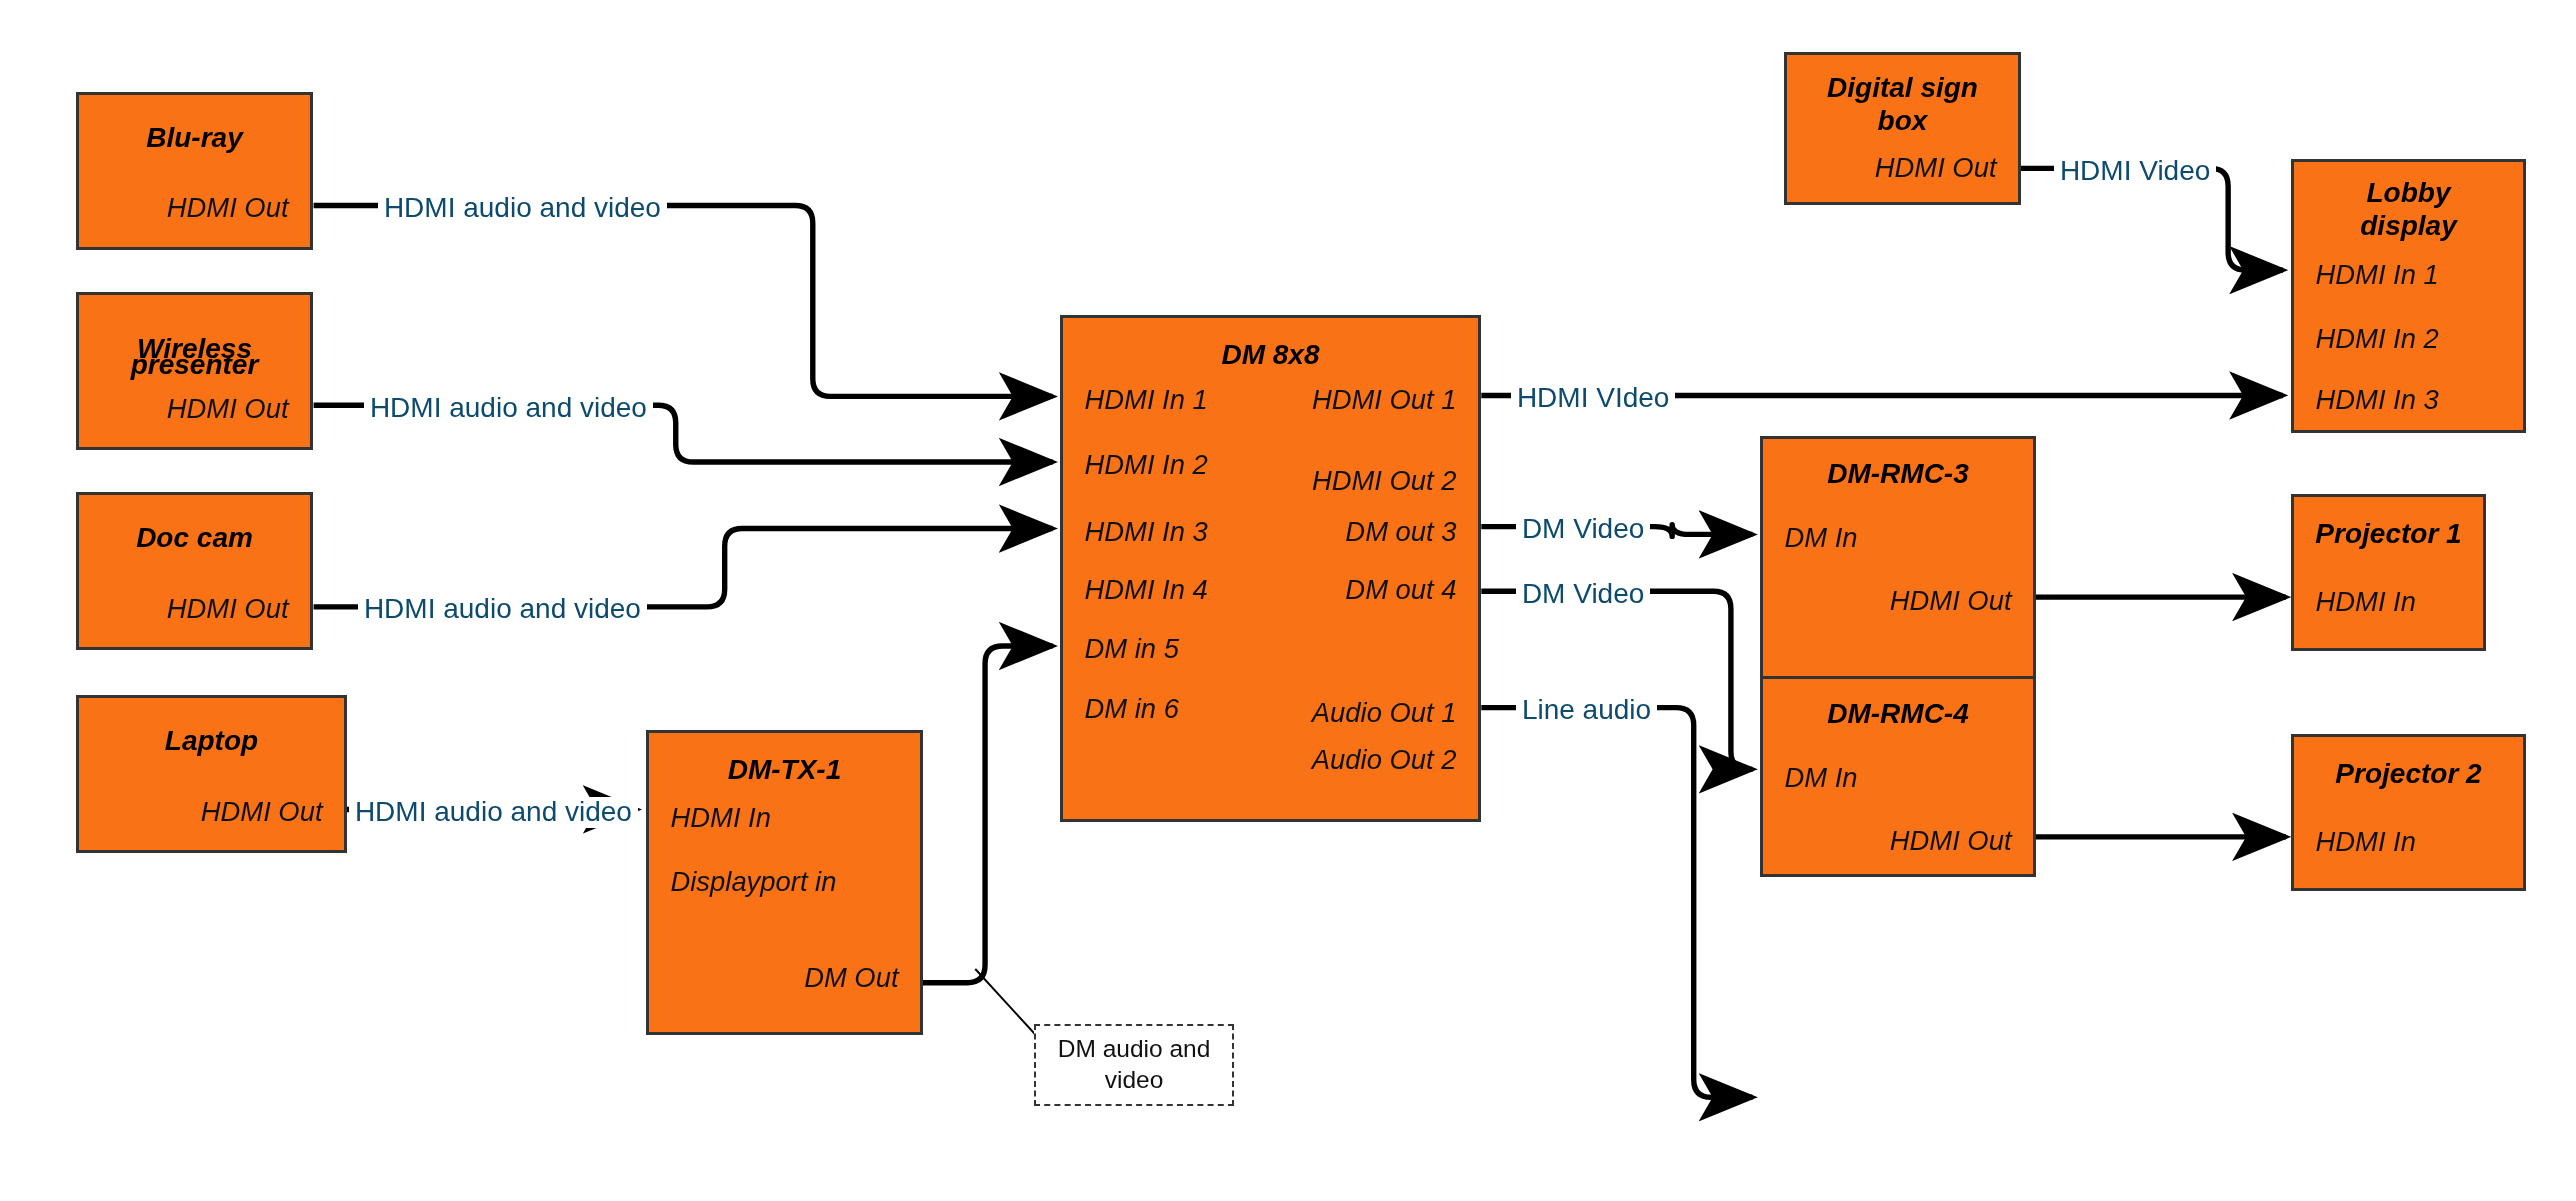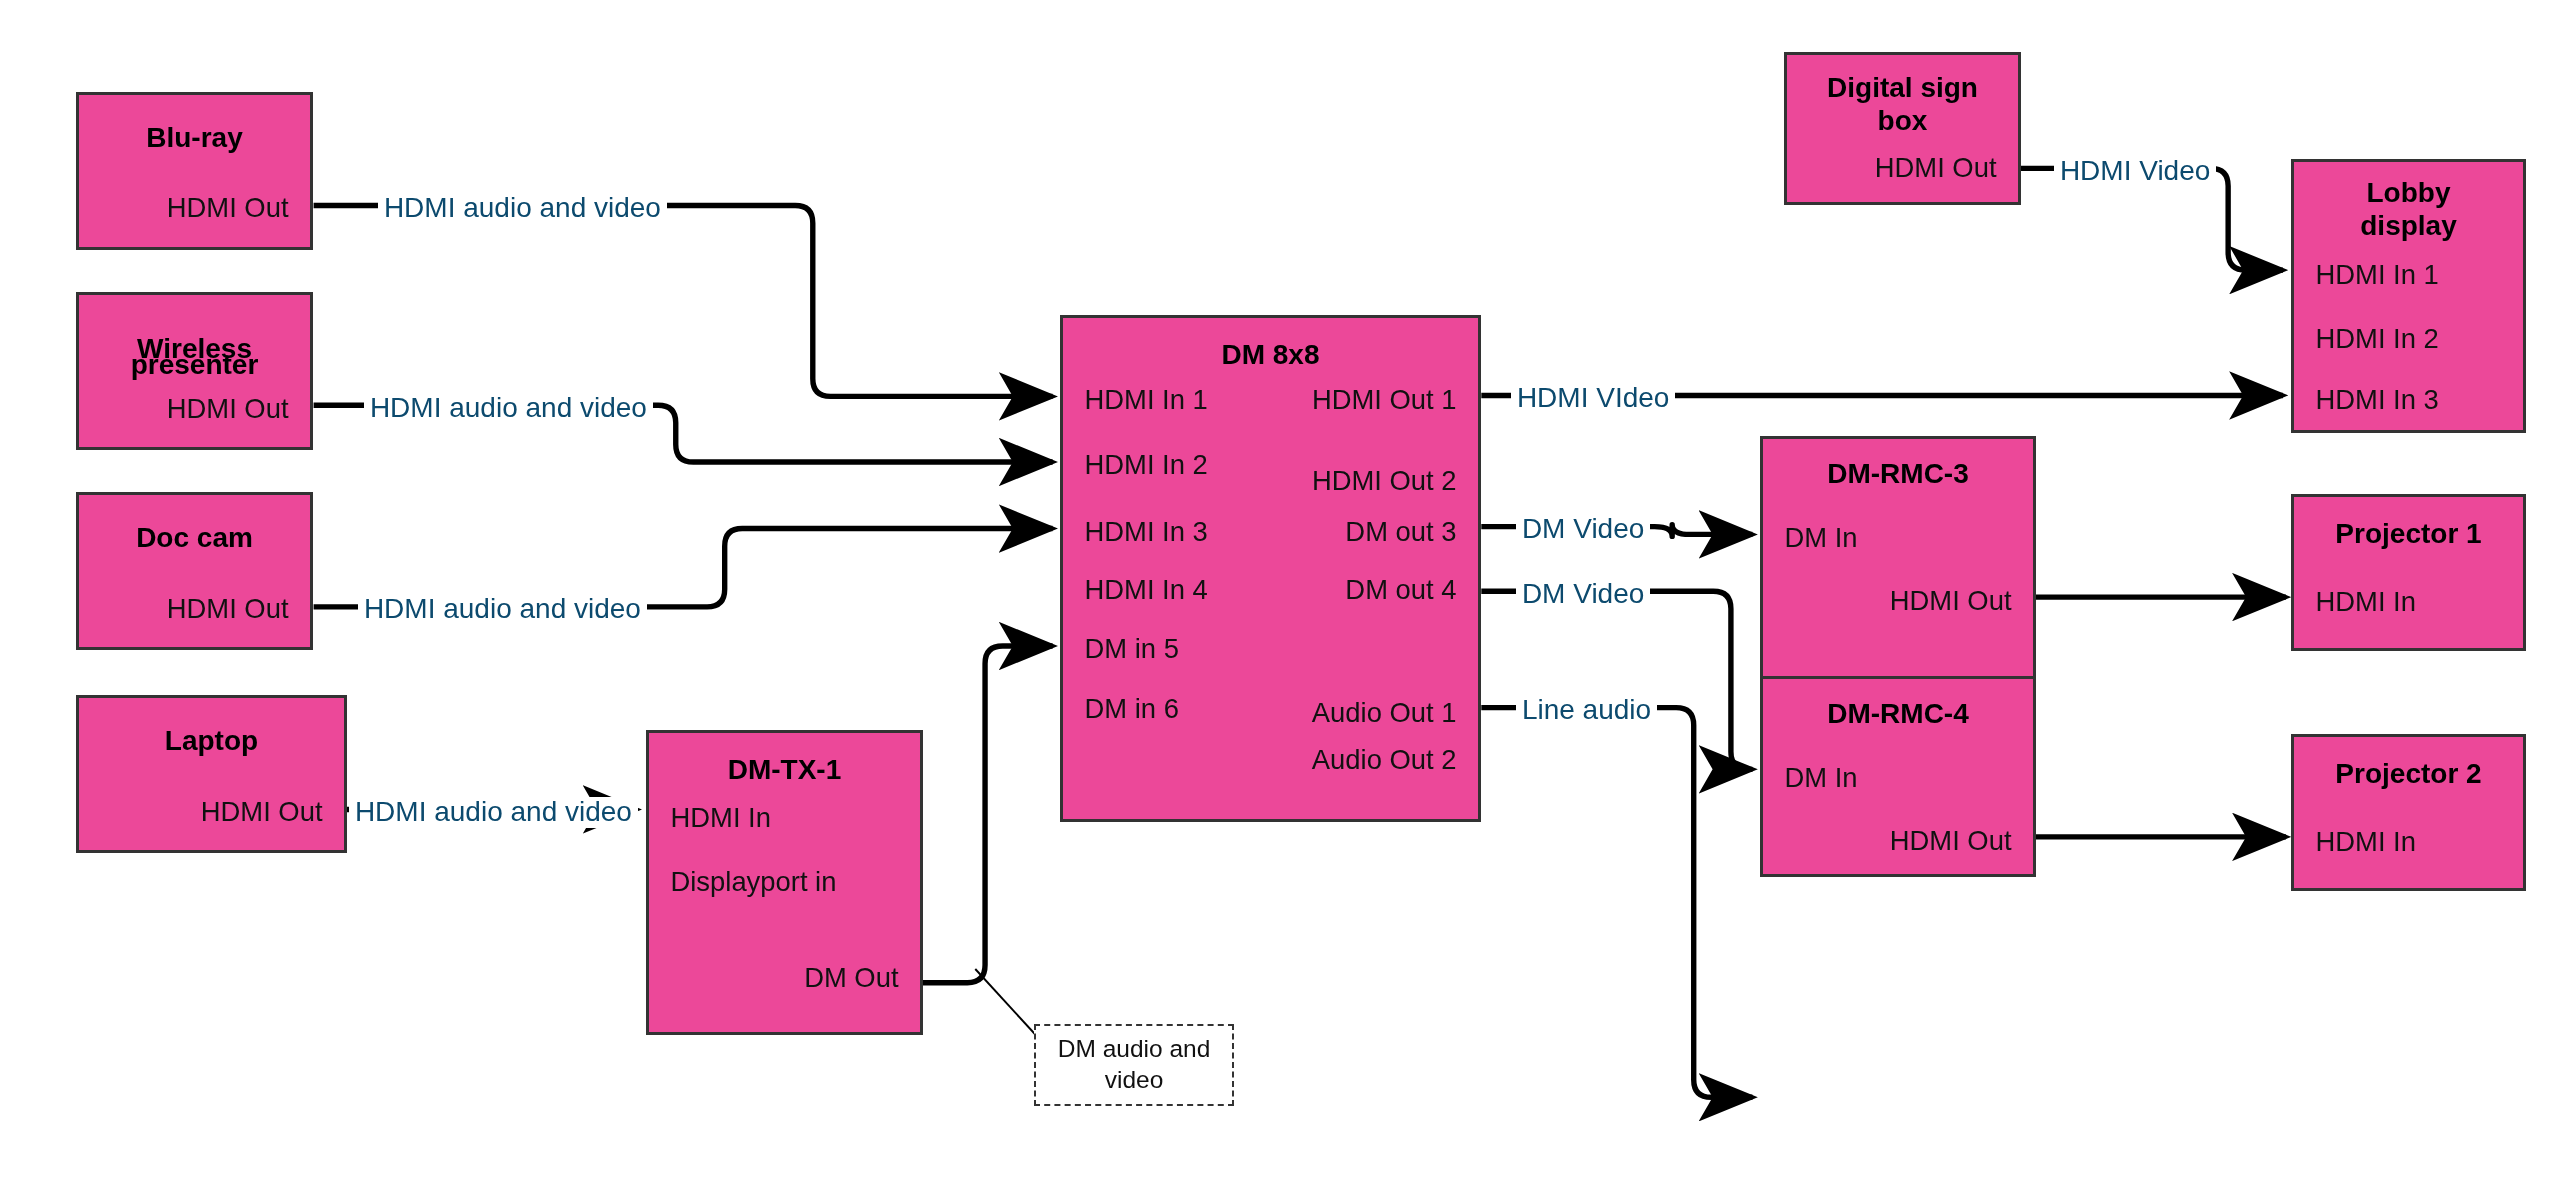--- a/index.html
+++ b/index.html
@@ -21,22 +21,23 @@
     position: absolute;
     left: 0;
     top: 0;
     width: 2576px;
     height: 1201px;
     pointer-events: none;
   }
   .node {
     position: absolute;
     box-sizing: border-box;
-    background: #ec4899;
+    background: #f97316;
     border: 3.9px solid #333333;
+    font-style: italic;
   }
   .node-title {
     position: absolute;
     left: 0;
     right: 0;
     text-align: center;
     font-weight: bold;
     font-size: 28px;
     color: #000000;
     line-height: 1.18;
@@ -184,21 +185,21 @@
     <div class="port port-in" style="top:84px;">DM In</div>
     <div class="port port-out" style="top:147px;">HDMI Out</div>
   </div>
 
   <div class="node" style="left:1760px; top:676px; width:276px; height:201px;">
     <div class="node-title" style="top:17.6px;">DM-RMC-4</div>
     <div class="port port-in" style="top:84px;">DM In</div>
     <div class="port port-out" style="top:147px;">HDMI Out</div>
   </div>
 
-  <div class="node" style="left:2291px; top:494px; width:235px; height:157px;">
+  <div class="node" style="left:2291px; top:494px; width:195px; height:157px;">
     <div class="node-title" style="top:19.6px;">Projector 1</div>
     <div class="port port-in" style="top:90px;">HDMI In</div>
   </div>
 
   <div class="node" style="left:2291px; top:734px; width:235px; height:157px;">
     <div class="node-title" style="top:19.6px;">Projector 2</div>
     <div class="port port-in" style="top:90px;">HDMI In</div>
   </div>
 
 

